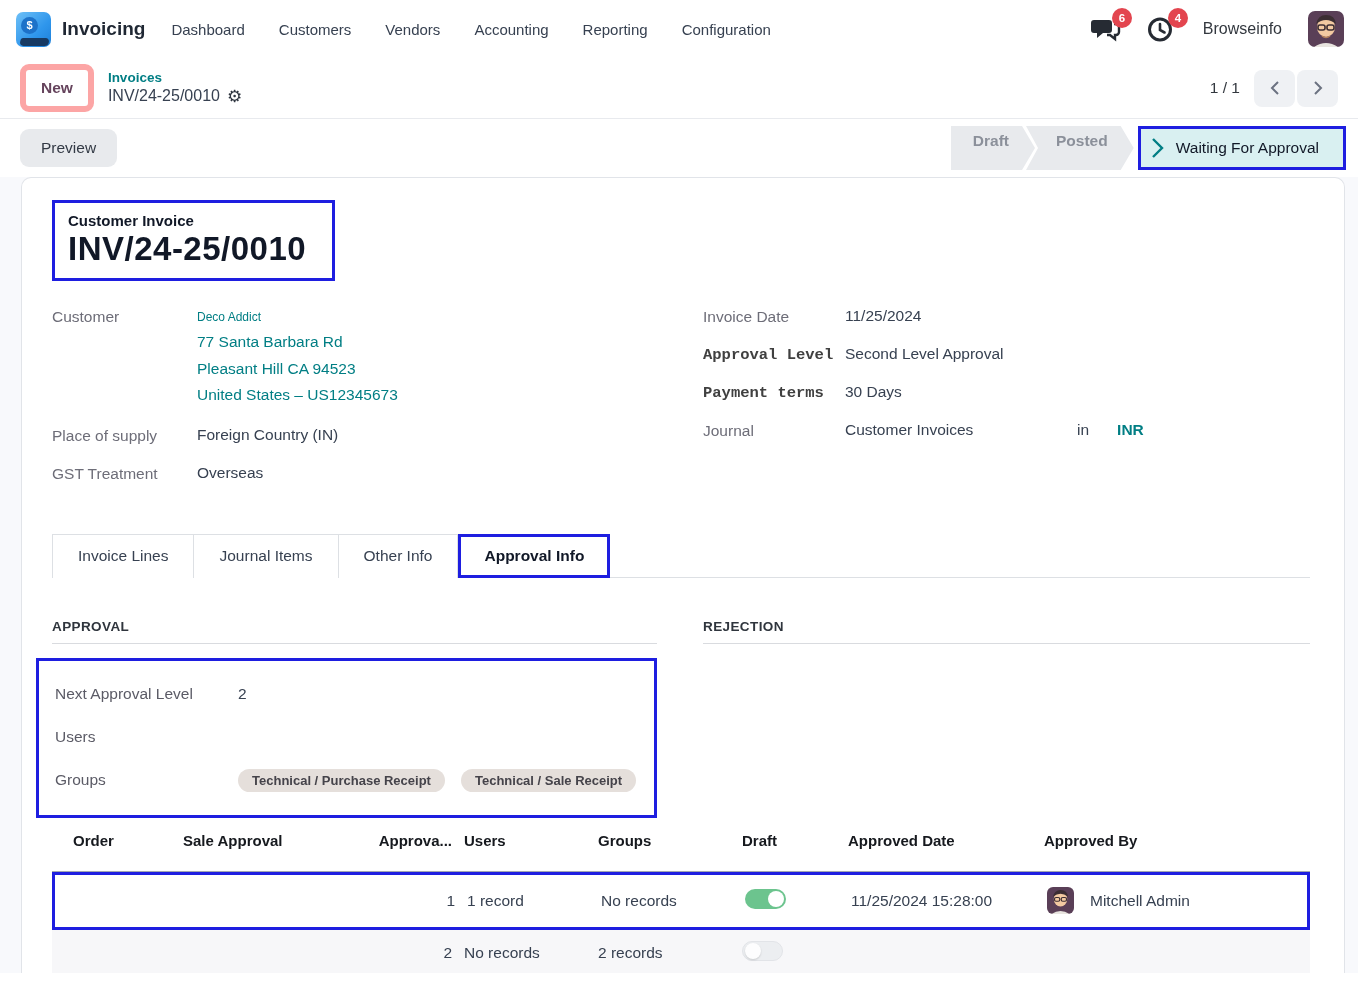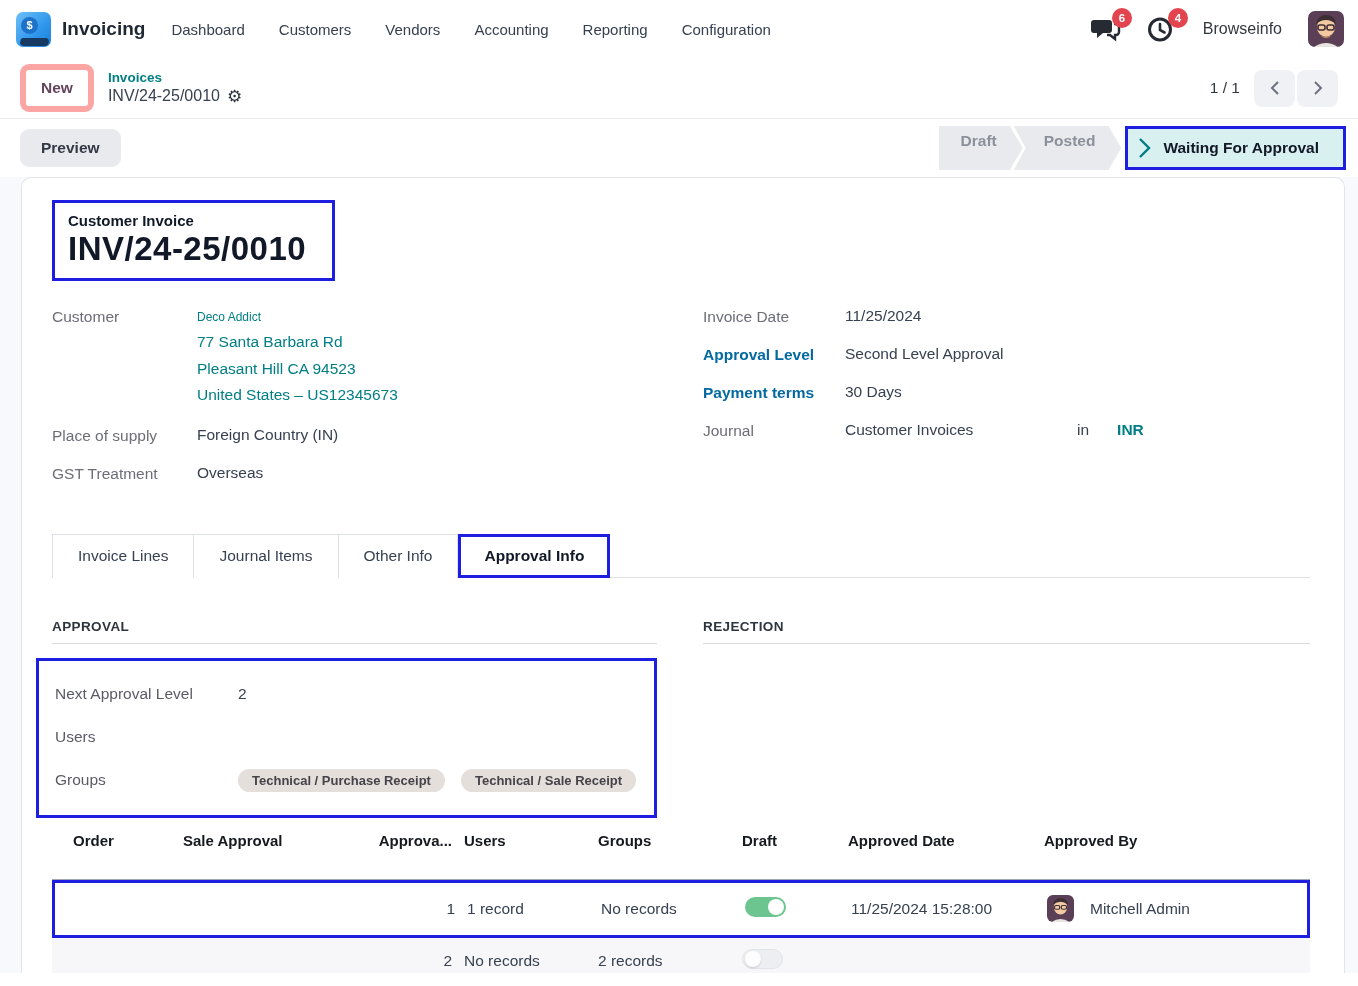--- a/index.html
+++ b/index.html
@@ -35,45 +35,45 @@
   .pager-count { font-size:15.5px; color:#33383f; }
   .pager-btns { display:flex; gap:2px; }
   .pbtn { width:41px; height:37px; background:#eff1f4; border:none; border-radius:8px; display:flex;
     align-items:center; justify-content:center; cursor:pointer; }
   .pbtn svg { stroke:#6b7280; }
   .hdivider { height:1px; background:#e8eaee; }
 
   
   .statusbar { height:58px; display:flex; align-items:center; padding:0 12px 0 20px; background:#fff; }
   .btn-preview { background:#e8eaed; border:none; border-radius:9px; padding:10px 21px; font-size:15.5px;
-    font-weight:700; color:#333a45; cursor:pointer; }
+    font-weight:400; color:#333a45; cursor:pointer; }
   .steps { margin-left:auto; display:flex; align-items:center; }
   .step { height:44px; display:flex; align-items:center; background:#e8eaed; color:#8b909a; font-weight:600;
     font-size:15.5px; padding:0 26px 15px 22px; cursor:pointer;
     clip-path:polygon(0 0, calc(100% - 13px) 0, 100% 50%, calc(100% - 13px) 100%, 0 100%); }
   .step + .step { margin-left:-9px; clip-path:polygon(0 0, calc(100% - 13px) 0, 100% 50%, calc(100% - 13px) 100%, 0 100%, 12px 50%); padding-left:30px; }
   .step-active { height:44px; margin-left:4px; display:flex; align-items:center; gap:12px; background:#d9f0f1;
-    border:3px solid #1e1ee0; padding:0 24px 0 10px; color:#111827; font-weight:700; font-size:15.5px; cursor:pointer; }
+    border:3px solid #1e1ee0; padding:0 24px 0 10px; color:#111827; font-weight:400; font-size:15.5px; cursor:pointer; }
   .step-active svg { stroke:#017e84; }
 
   
   .sheet-bg { background:#f8f9fc; height:796px; padding:0 13px 0 21px; }
   .sheet { background:#fff; border:1px solid #e1e4e9; border-bottom:none; border-radius:10px 10px 0 0;
     height:100%; padding:22px 34px 0 30px; overflow:hidden; }
 
   .ann { border:3px solid #1e1ee0; }  
 
   .title-box { display:inline-block; padding:9px 26px 10px 13px; }
   .inv-type { font-size:15px; font-weight:700; color:#111827; }
   .inv-number { font-size:33px; font-weight:700; color:#111827; letter-spacing:.5px; margin-top:1px; }
 
   .fields-grid { display:grid; grid-template-columns:605px 1fr; column-gap:46px; margin-top:26px; }
   .frow { display:flex; margin-bottom:19px; }
   .flabel { width:145px; flex:0 0 auto; color:#6d6d78; font-size:15.5px; padding-top:1px; }
-  .flabel.bold { color:#0369a1; font-weight:700; }
+  .flabel.bold { color:#404040; font-weight:700;font-family:Liberation Mono, monospace; }
   .fvalue { color:#374151; font-size:15.5px; }
   .teal { color:#017e84; }
   a.teal { text-decoration:none; cursor:pointer; }
   .addr { line-height:26.5px; }
   .rcol .flabel { width:142px; }
   .journal-val { display:flex; align-items:baseline; }
   .journal-name { width:232px; }
   .journal-in { color:#374151; margin-right:28px; }
 
   
@@ -94,21 +94,21 @@
   .avalue { color:#374151; font-size:15.5px; }
   .pills { display:flex; gap:16px; }
   .pill { background:#e5dfdb; color:#45434a; font-size:13px; font-weight:700; padding:4px 14px;
     border-radius:12px; white-space:nowrap; }
   .rej-rows { margin-top:24px; }
   .rrow { height:43px; display:flex; align-items:center; color:#5b5b66; font-size:15.5px; }
 
   
   .atable { margin-top:14px; }
   .tgrid { display:grid; grid-template-columns:118px 180px 102px 146px 144px 106px 196px 1fr; align-items:center; }
-  .thead { padding-bottom:30px; border-bottom:1px solid #a3a8af; }
+  .thead { padding-bottom:22px; border-bottom:1px solid #a3a8af; }
   .th { font-size:15px; font-weight:700; color:#16191e; }
   .th.c-order { padding-left:21px; }
   .th.c-sale { padding-left:13px; }
   .th.c-appr { text-align:right; }
   .th.c-users { padding-left:12px; }
   .td { font-size:15.5px; color:#374151; }
   .td.c-appr { text-align:right; }
   .td.c-users { padding-left:12px; }
   .trow1 { height:52px; padding-right:8px; }
   .row-ann { margin:0; }

